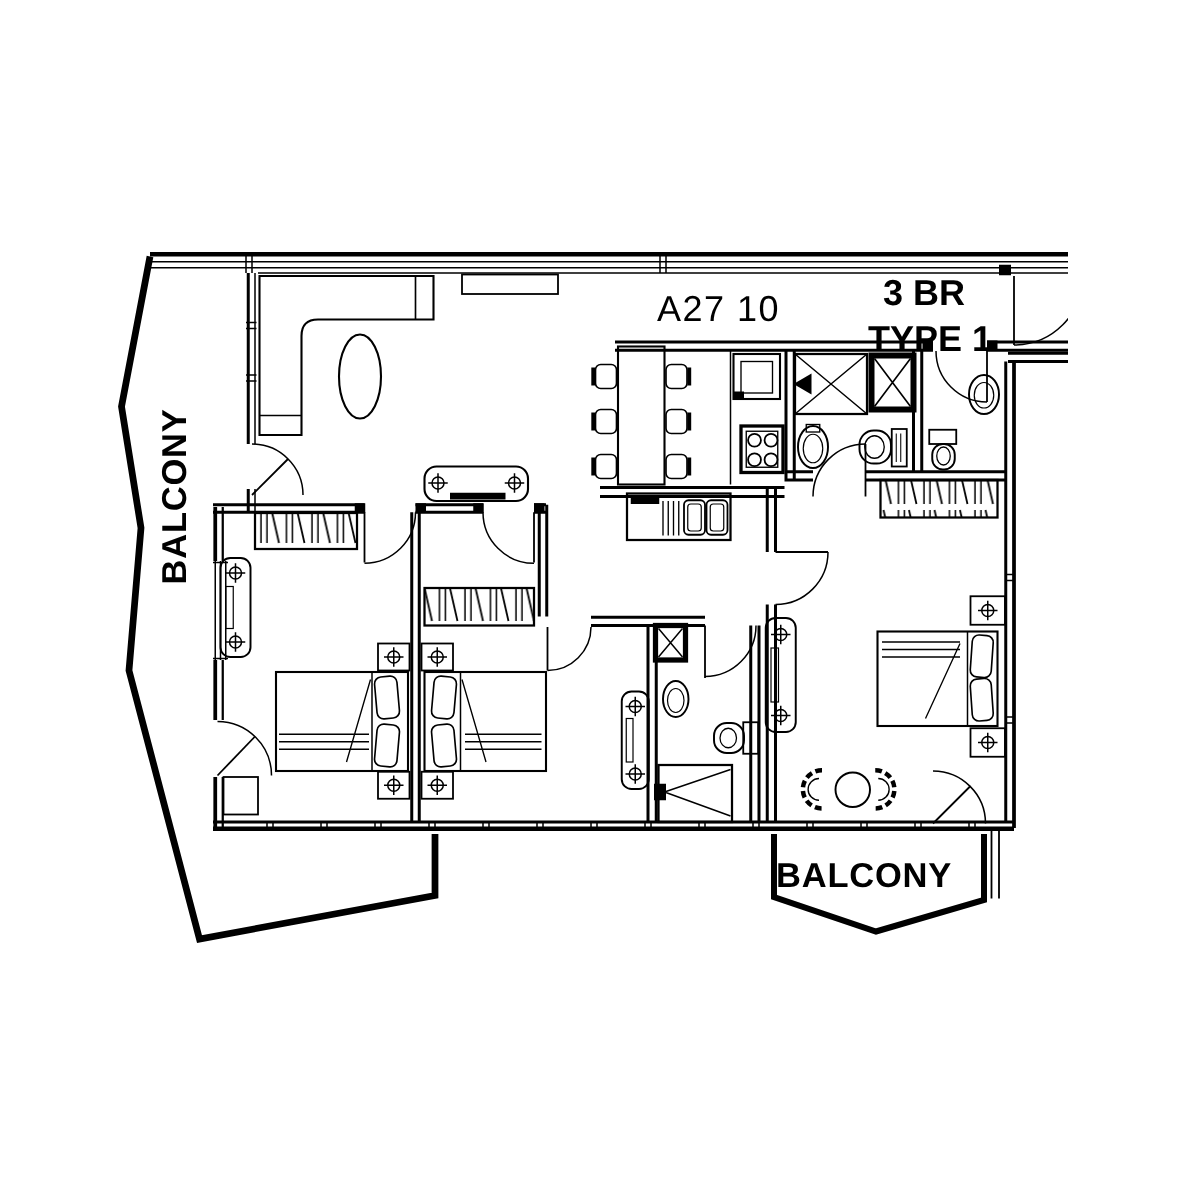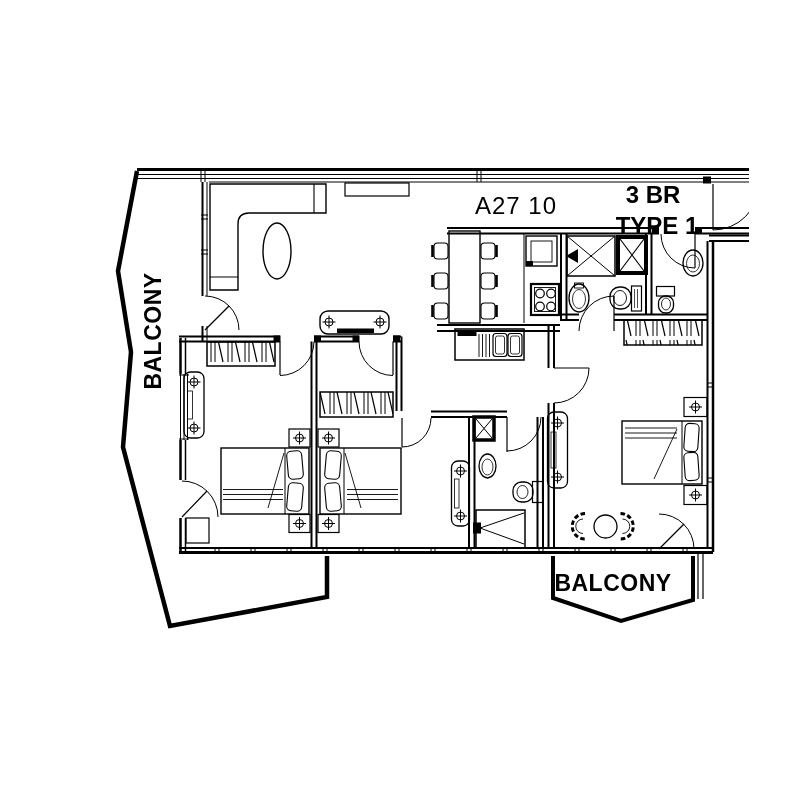--- a/index.html
+++ b/index.html
@@ -1,16 +1,16 @@
 <!DOCTYPE html>
 <html><head>
 <meta charset="utf-8">
 <style>
   html,body{margin:0;padding:0;background:#ffffff;}
-  #stage{position:relative;width:712px;height:800px;background:#ffffff;overflow:hidden;margin-left:37px;}
+  #stage{position:relative;width:712px;height:800px;background:#ffffff;overflow:hidden;}
   svg{display:block;}
   svg .ln{stroke:#000;fill:none;}
   svg .blk{fill:#000;stroke:none;}
   svg .t{font-family:"Liberation Sans","DejaVu Sans",sans-serif;fill:#000;stroke:none;}
   svg .tb{font-weight:700;}
 </style>
 </head>
 <body>
 
 <div id="stage">

